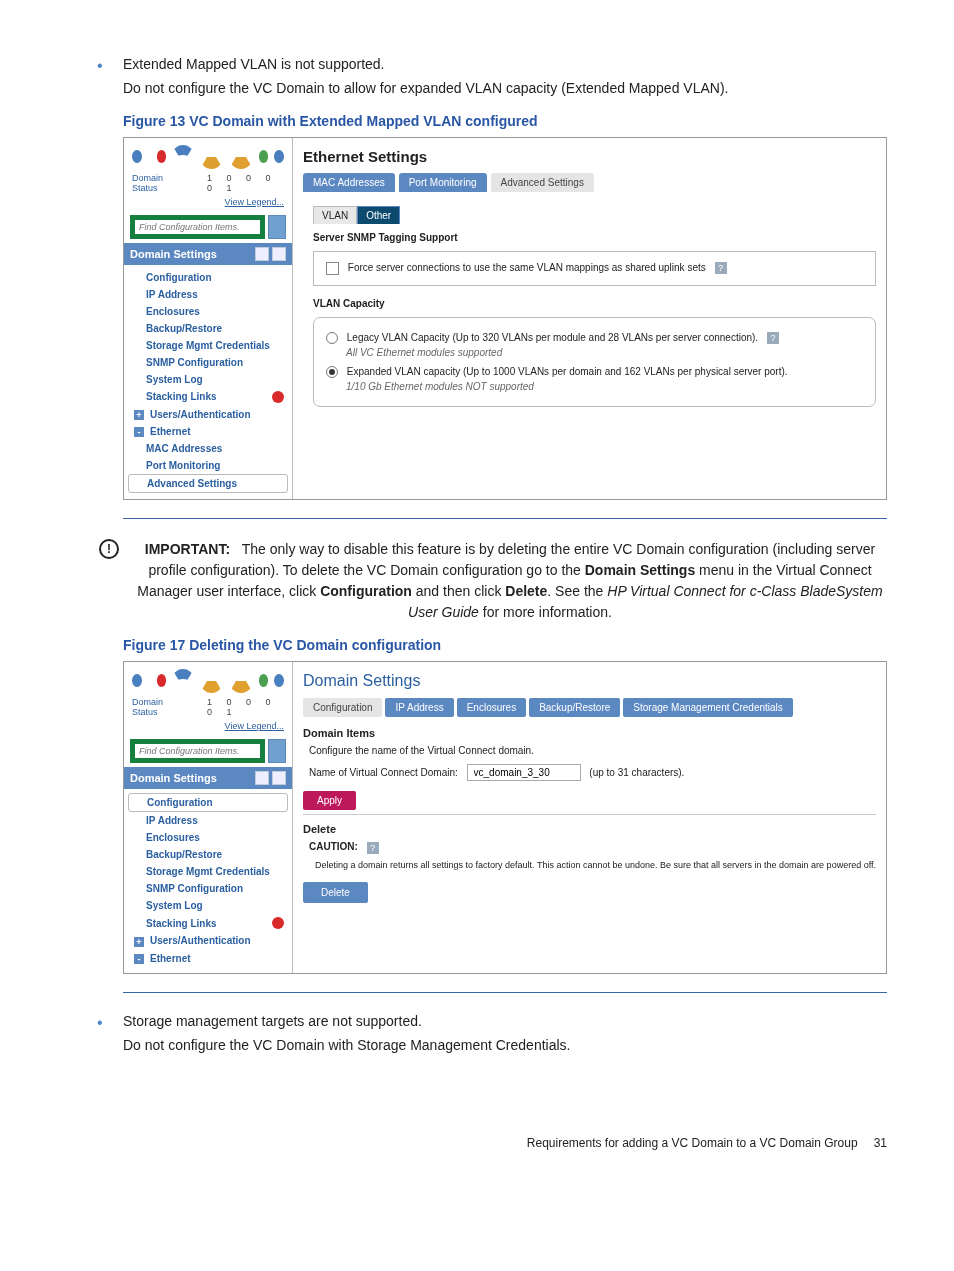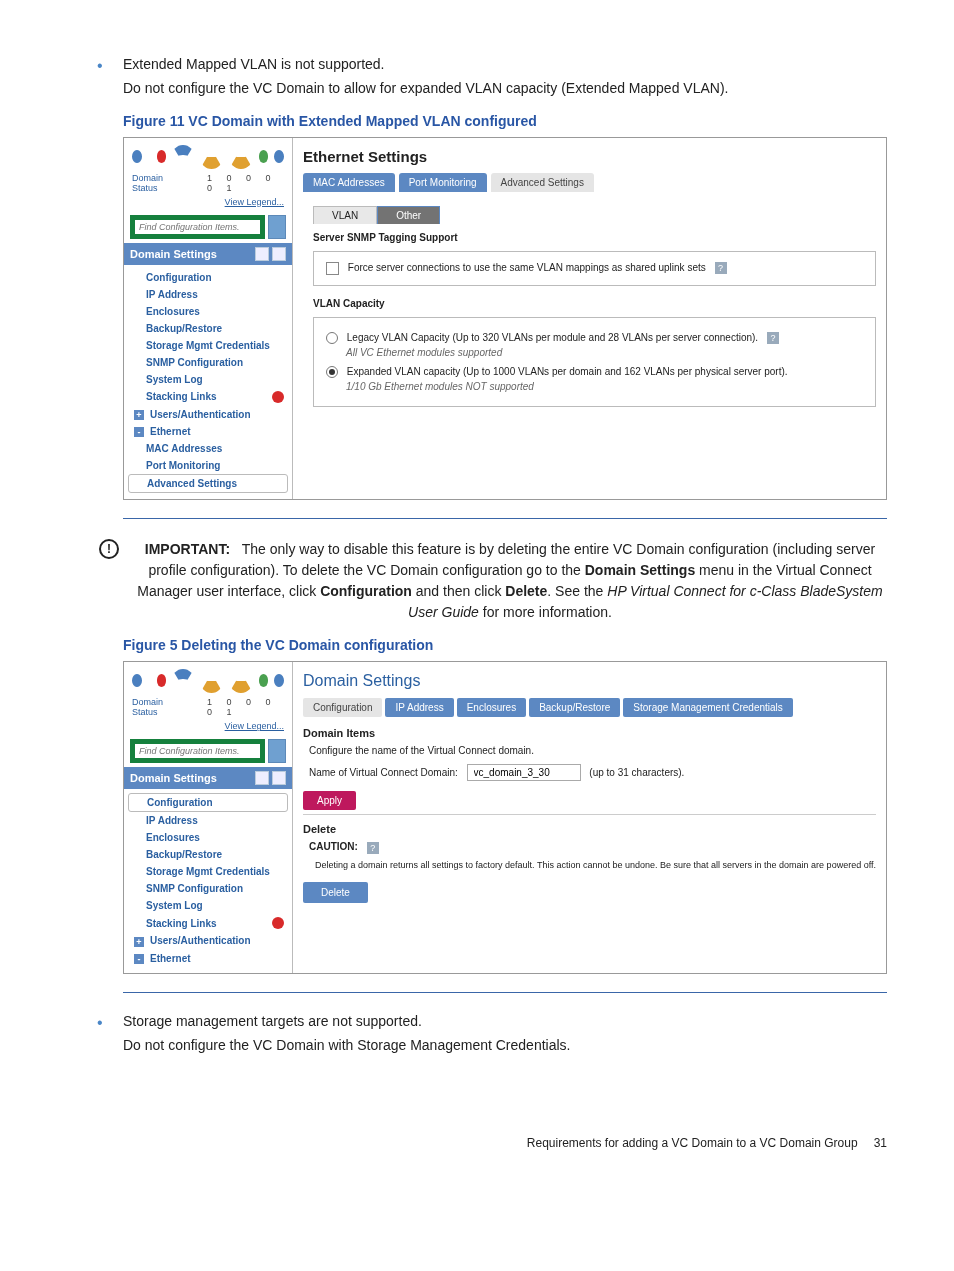--- a/index.html
+++ b/index.html
@@ -108,25 +108,25 @@
   .ss-main { flex:1; padding:8px 10px 12px 10px; }
   .ss-title { font-size:15px; font-weight:bold; margin:2px 0 8px 0; }
   .tabbar { display:flex; gap:4px; margin-bottom:14px; }
   .tab {
     padding:4px 10px; font-size:10px;
     background:#5c88c2; color:#fff; border-radius:3px 3px 0 0;
   }
   .tab.inactive { background:#e5e5e5; color:#444; }
   .subtabs { display:flex; gap:-1px; margin:8px 0 8px 10px; }
   .subtab {
-    padding:3px 18px; font-size:10px;
+    padding:3px 8px; font-size:10px;
     border:1px solid #bbb; border-bottom:none;
     background:#e8e8e8;
   }
-  .subtab.active { background:#737373; color:#fff; border-color:#5c88c2; }
+  .subtab.active { background:#0c4a6e; color:#fff; border-color:#5c88c2; }
   .subbox {
     border:1px solid #bbb; padding:10px 12px;
     margin:0 0 12px 10px;
     font-size:10px;
   }
   .inline-check { display:inline-block;width:11px;height:11px;border:1px solid #888;margin-right:6px;vertical-align:middle; }
   .help-sq { display:inline-block;width:12px;height:12px;background:#9ab;color:#fff;font-size:9px;text-align:center;line-height:12px;margin-left:6px;vertical-align:middle; }
   .radio { display:inline-block;width:10px;height:10px;border:1px solid #777;border-radius:50%;margin-right:6px;vertical-align:middle;position:relative; }
   .radio.sel::after { content:'';position:absolute;inset:2px;border-radius:50%;background:#333; }
   .italic-note { font-style:italic;color:#666;padding-left:20px;margin-top:3px; }
@@ -157,21 +157,21 @@
 
 <div class="content">
 
   <ul class="bullets">
     <li>
       <span>Extended Mapped VLAN is not supported.</span>
       <div class="bullet-sub">Do not configure the VC Domain to allow for expanded VLAN capacity (Extended Mapped VLAN).</div>
     </li>
   </ul>
 
-  <div class="fig-caption">Figure 11 VC Domain with Extended Mapped VLAN configured</div>
+  <div class="fig-caption">Figure 13 VC Domain with Extended Mapped VLAN configured</div>
 
   <div class="screenshot">
     <div class="ss-row">
       <div class="ss-side">
         <div class="ss-icons">
           <span class="bluecircle"></span>
           <span style="width:4px"></span>
           <span class="redcircle"></span>
           <span class="filtericon"></span>
           <span class="warn1"></span>
@@ -230,21 +230,21 @@
           <div class="subtab">VLAN</div>
           <div class="subtab active">Other</div>
         </div>
         <div style="margin:0 0 0 10px;font-weight:bold;font-size:10px;">Server SNMP Tagging Support</div>
         <div class="subbox" style="margin-top:8px;">
           <span class="inline-check"></span>
           <span>Force server connections to use the same VLAN mappings as shared uplink sets</span>
           <span class="help-sq">?</span>
         </div>
         <div style="margin:6px 0 0 10px;font-weight:bold;font-size:10px;">VLAN Capacity</div>
-        <div class="subbox" style="margin-top:8px;">
+        <div class="subbox" style="margin-top:8px;border-radius:7px;">
           <div class="opt">
             <span class="radio"></span>
             <span>Legacy VLAN Capacity (Up to 320 VLANs per module and 28 VLANs per server connection).</span>
             <span class="help-sq">?</span>
             <div class="italic-note">All VC Ethernet modules supported</div>
           </div>
           <div class="opt">
             <span class="radio sel"></span>
             <span>Expanded VLAN capacity (Up to 1000 VLANs per domain and 162 VLANs per physical server port).</span>
             <div class="italic-note">1/10 Gb Ethernet modules NOT supported</div>
@@ -256,21 +256,21 @@
 
   <div class="hr"></div>
 
   <div class="important">
     <div class="ico">!</div>
     <div class="txt">
       <b>IMPORTANT:</b>&nbsp;&nbsp;&nbsp;<span>The only way to disable this feature is by deleting the entire VC Domain configuration (including server profile configuration). To delete the VC Domain configuration go to the </span><b>Domain Settings</b><span> menu in the Virtual Connect Manager user interface, click </span><b>Configuration</b><span> and then click </span><b>Delete</b><span>. See the </span><i>HP Virtual Connect for c-Class BladeSystem User Guide</i><span> for more information.</span>
     </div>
   </div>
 
-  <div class="fig-caption">Figure 5 Deleting the VC Domain configuration</div>
+  <div class="fig-caption">Figure 17 Deleting the VC Domain configuration</div>
 
   <div class="screenshot">
     <div class="ss-row">
       <div class="ss-side">
         <div class="ss-icons">
           <span class="bluecircle"></span>
           <span style="width:4px"></span>
           <span class="redcircle"></span>
           <span class="filtericon"></span>
           <span class="warn1"></span>

